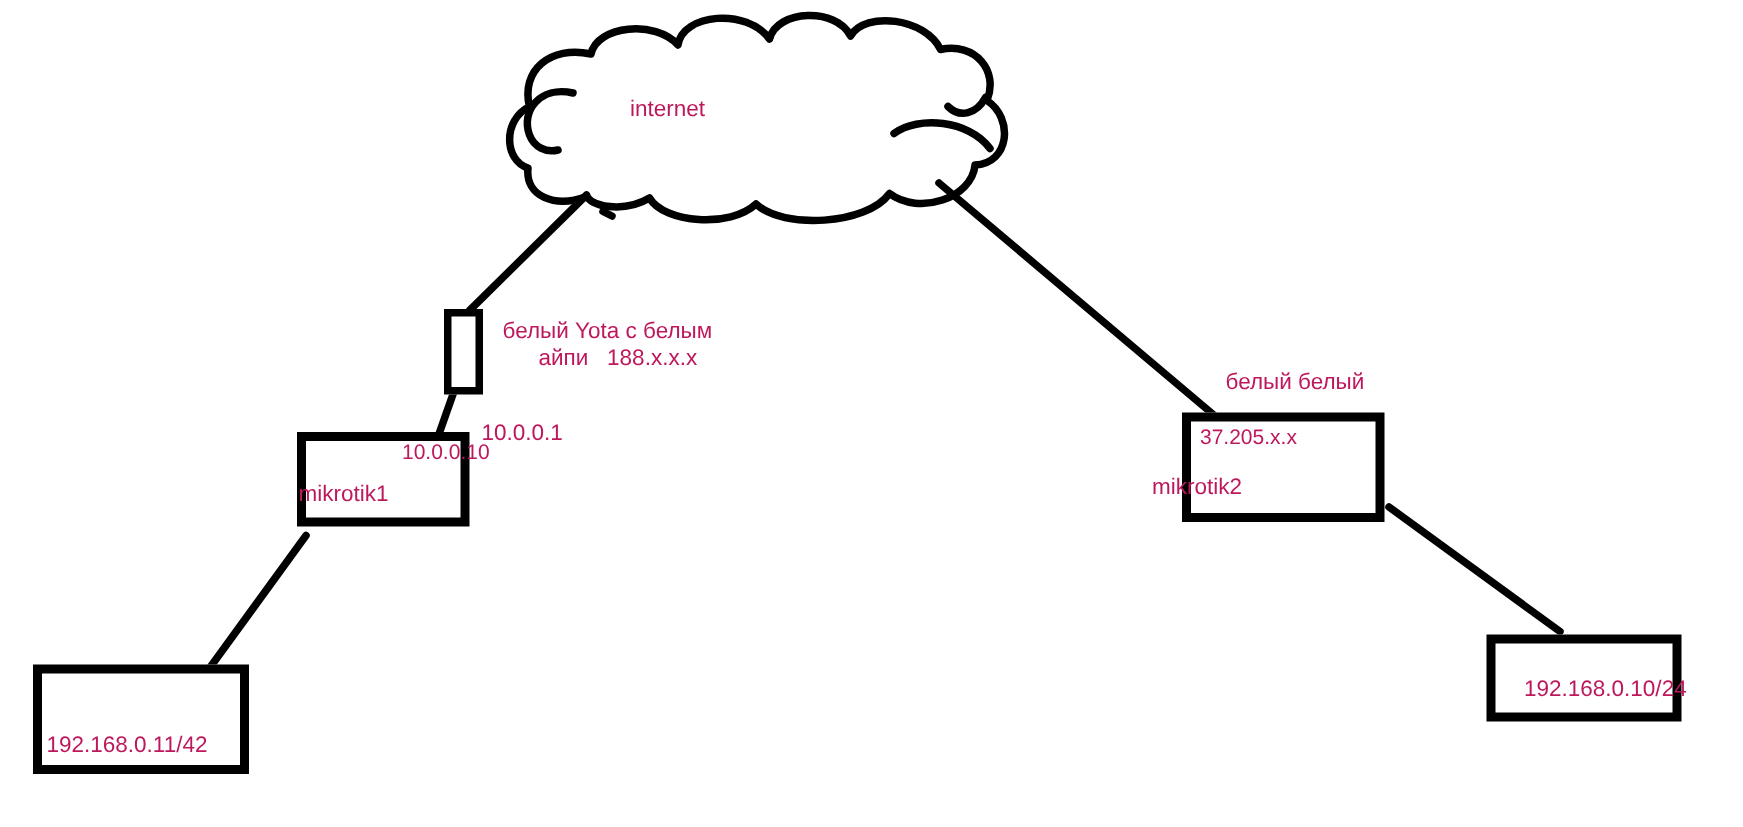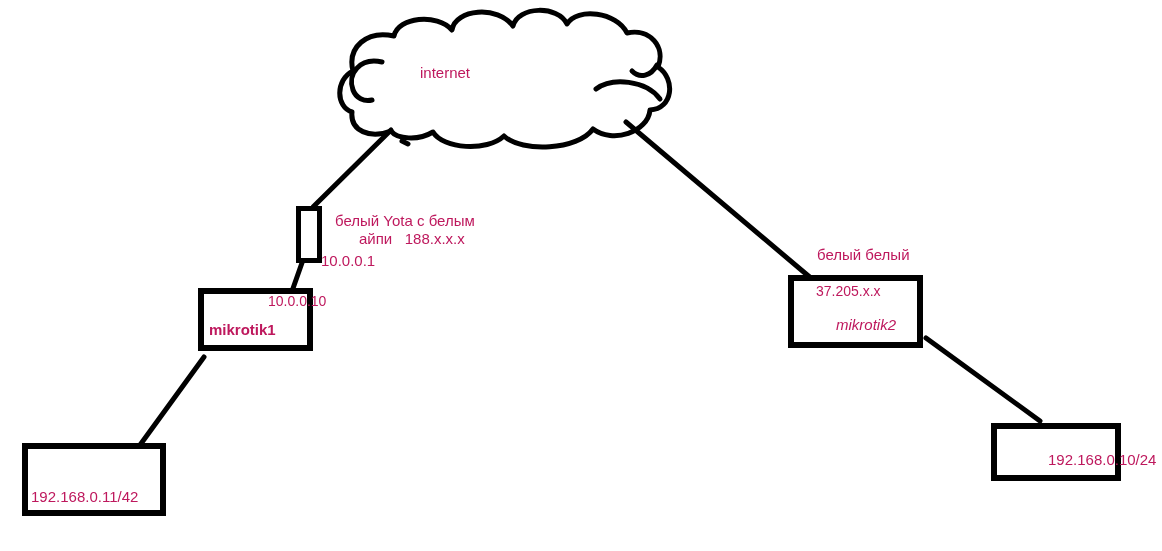--- a/index.html
+++ b/index.html
@@ -71,39 +71,39 @@
   </svg>
 
   <div>
     <div class="label" style="left:420px; top:64px;">internet</div>
   </div>
 
   <div>
     <div class="box thin" style="left:296px; top:206px; width:26px; height:57px;"></div>
     <div class="label" style="left:335px; top:212px;">белый Yota с белым</div>
     <div class="label" style="left:335px; top:230px;margin-left:24px;">айпи   188.x.x.x</div>
-    <div class="label" style="left:321px; top:252px;">10.0.0.1</div>
+    <div class="label" style="left:321px; top:280px;">10.0.0.1</div>
   </div>
 
   <div>
     <div class="box" style="left:198px; top:288px; width:115px; height:63px;"></div>
     <div class="label small" style="left:242px; top:293px;margin-left:26px;">10.0.0.10</div>
-    <div class="label" style="left:209px; top:321px;font-weight:bold;">mikrotik1</div>
+    <div class="label" style="left:199px; top:321px;">mikrotik1</div>
   </div>
 
   <div>
     <div class="box" style="left:22px; top:443px; width:144px; height:73px;"></div>
     <div class="label" style="left:31px; top:488px;">192.168.0.11/42</div>
   </div>
 
   <div>
     <div class="label" style="left:817px; top:246px;">белый белый</div>
     <div class="box" style="left:788px; top:275px; width:135px; height:73px;"></div>
-    <div class="label small" style="left:800px; top:283px;margin-left:16px;">37.205.x.x</div>
-    <div class="label" style="left:836px; top:316px;font-style:italic;">mikrotik2</div>
+    <div class="label small" style="left:800px; top:283px;">37.205.x.x</div>
+    <div class="label" style="left:768px; top:316px;">mikrotik2</div>
   </div>
 
   <div>
     <div class="box" style="left:991px; top:423px; width:130px; height:58px;"></div>
-    <div class="label" style="left:1048px; top:451px;">192.168.0.10/24</div>
+    <div class="label" style="left:1016px; top:451px;">192.168.0.10/24</div>
   </div>
 
 </div>
 
 </body></html>

